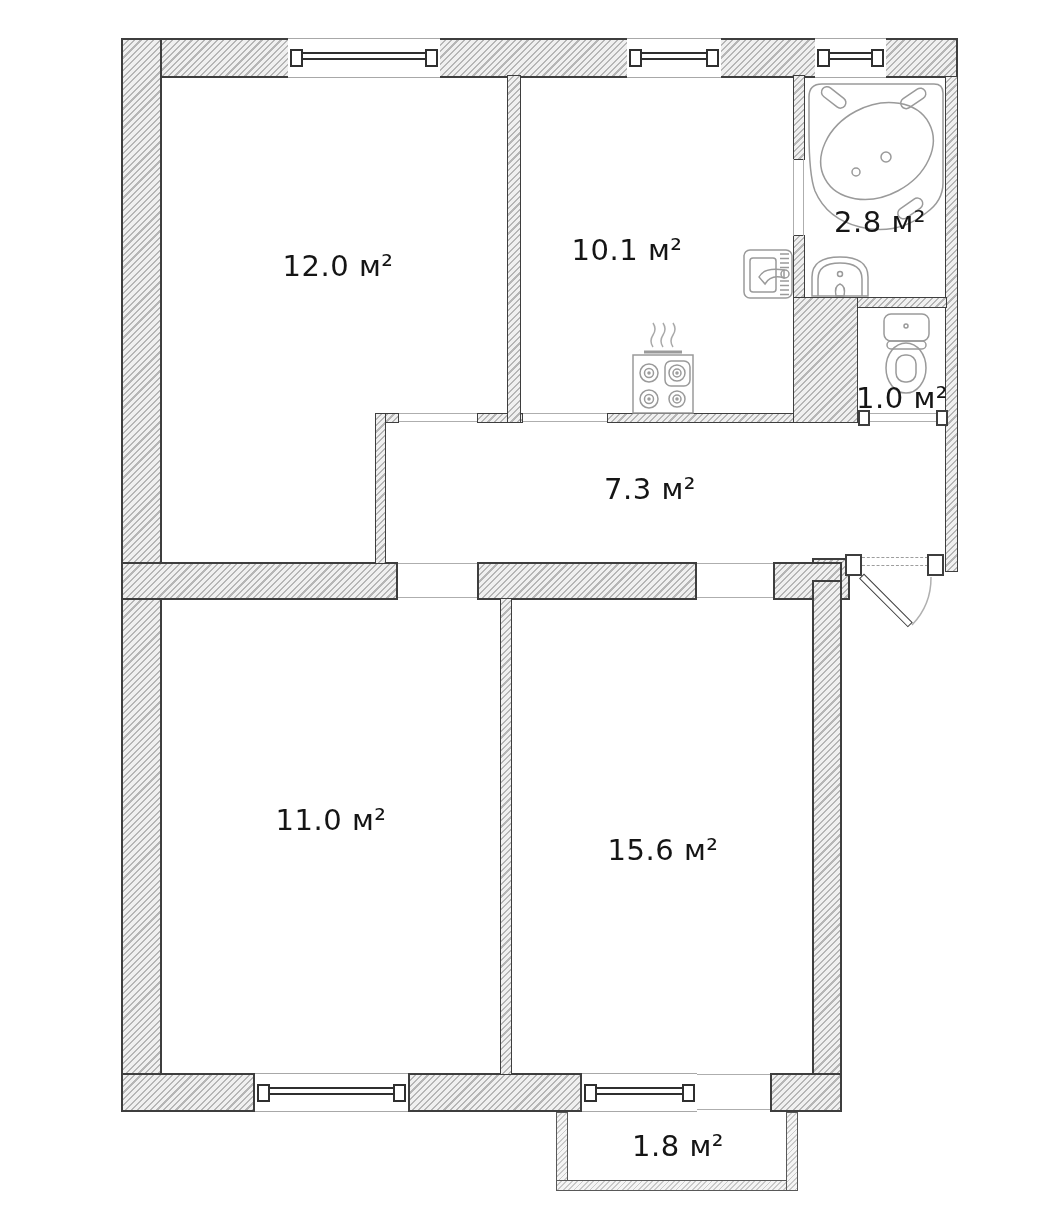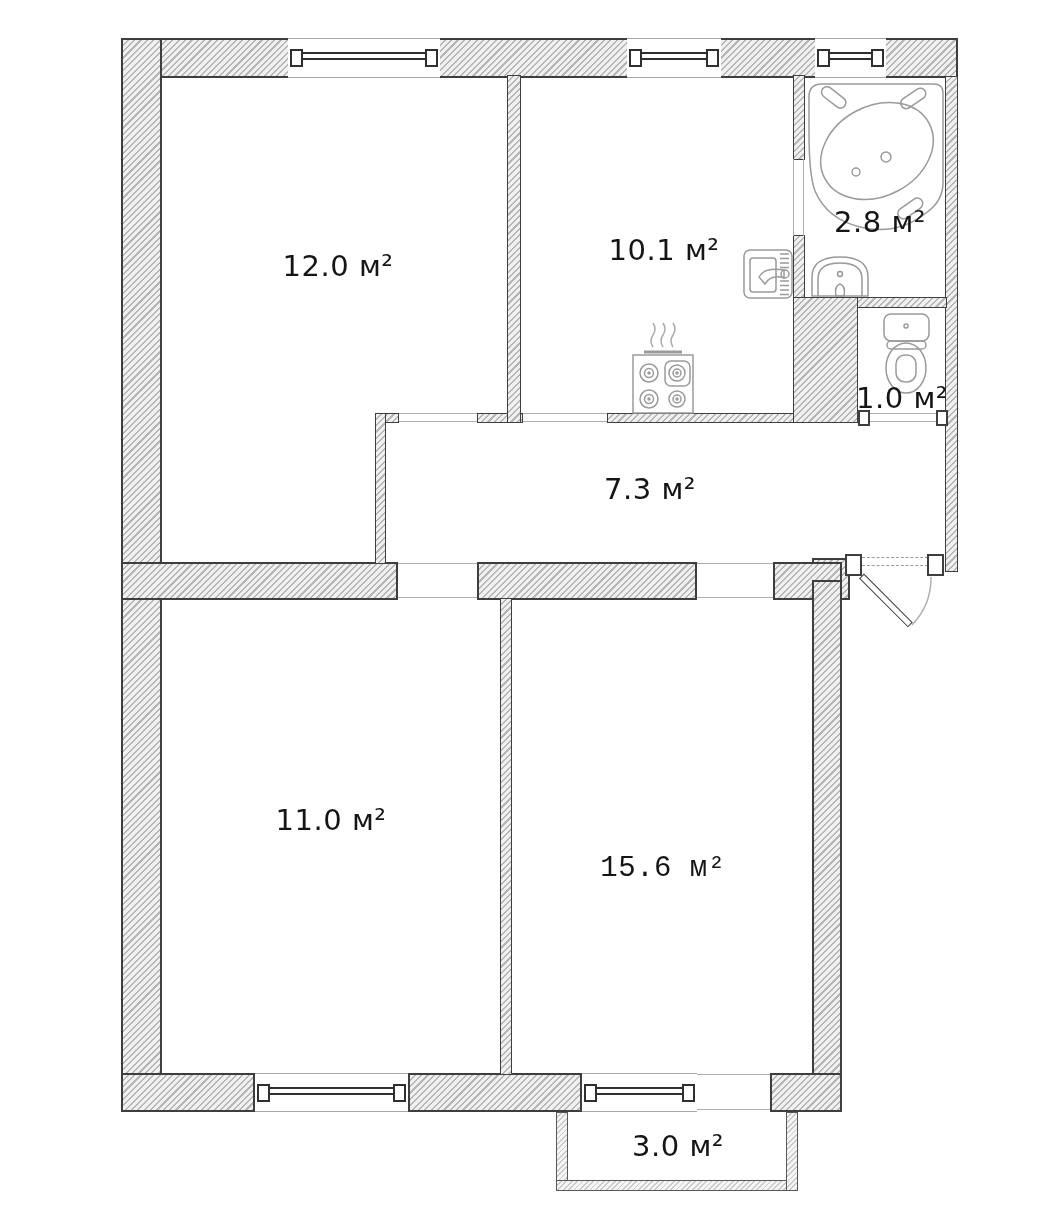--- a/index.html
+++ b/index.html
@@ -177,21 +177,21 @@
       <circle cx="677" cy="399" r="8"></circle>
         <circle cx="677" cy="399" r="4"></circle>
         <circle cx="677" cy="399" r="1"></circle>
       <path d="M 653 347 q -4 -6 0 -12 q 4 -6 0 -12" stroke="#aaaaaa"></path>
       <path d="M 663 347 q -4 -6 0 -12 q 4 -6 0 -12" stroke="#aaaaaa"></path>
       <path d="M 673 347 q -4 -6 0 -12 q 4 -6 0 -12" stroke="#aaaaaa"></path>
     </g>
   </svg>
 
   <div class="label" style="left:338px;top:266px;">12.0 м²</div>
-  <div class="label" style="left:664px;top:250px;text-align:right;">10.1 м²</div>
+  <div class="label" style="left:627px;top:250px;text-align:right;">10.1 м²</div>
   <div class="label" style="left:880px;top:222px;">2.8 м²</div>
   <div class="label" style="left:902px;top:398px;">1.0 м²</div>
   <div class="label" style="left:650px;top:489px;">7.3 м²</div>
   <div class="label" style="left:331px;top:820px;">11.0 м²</div>
-  <div class="label" style="left:663px;top:868px;font-family:Liberation Mono, monospace;">15.6 м²</div>
-  <div class="label" style="left:678px;top:1146px;">3.0 м²</div>
+  <div class="label" style="left:663px;top:850px;">15.6 м²</div>
+  <div class="label" style="left:678px;top:1146px;">1.8 м²</div>
 
 </div>
 
 </body></html>

